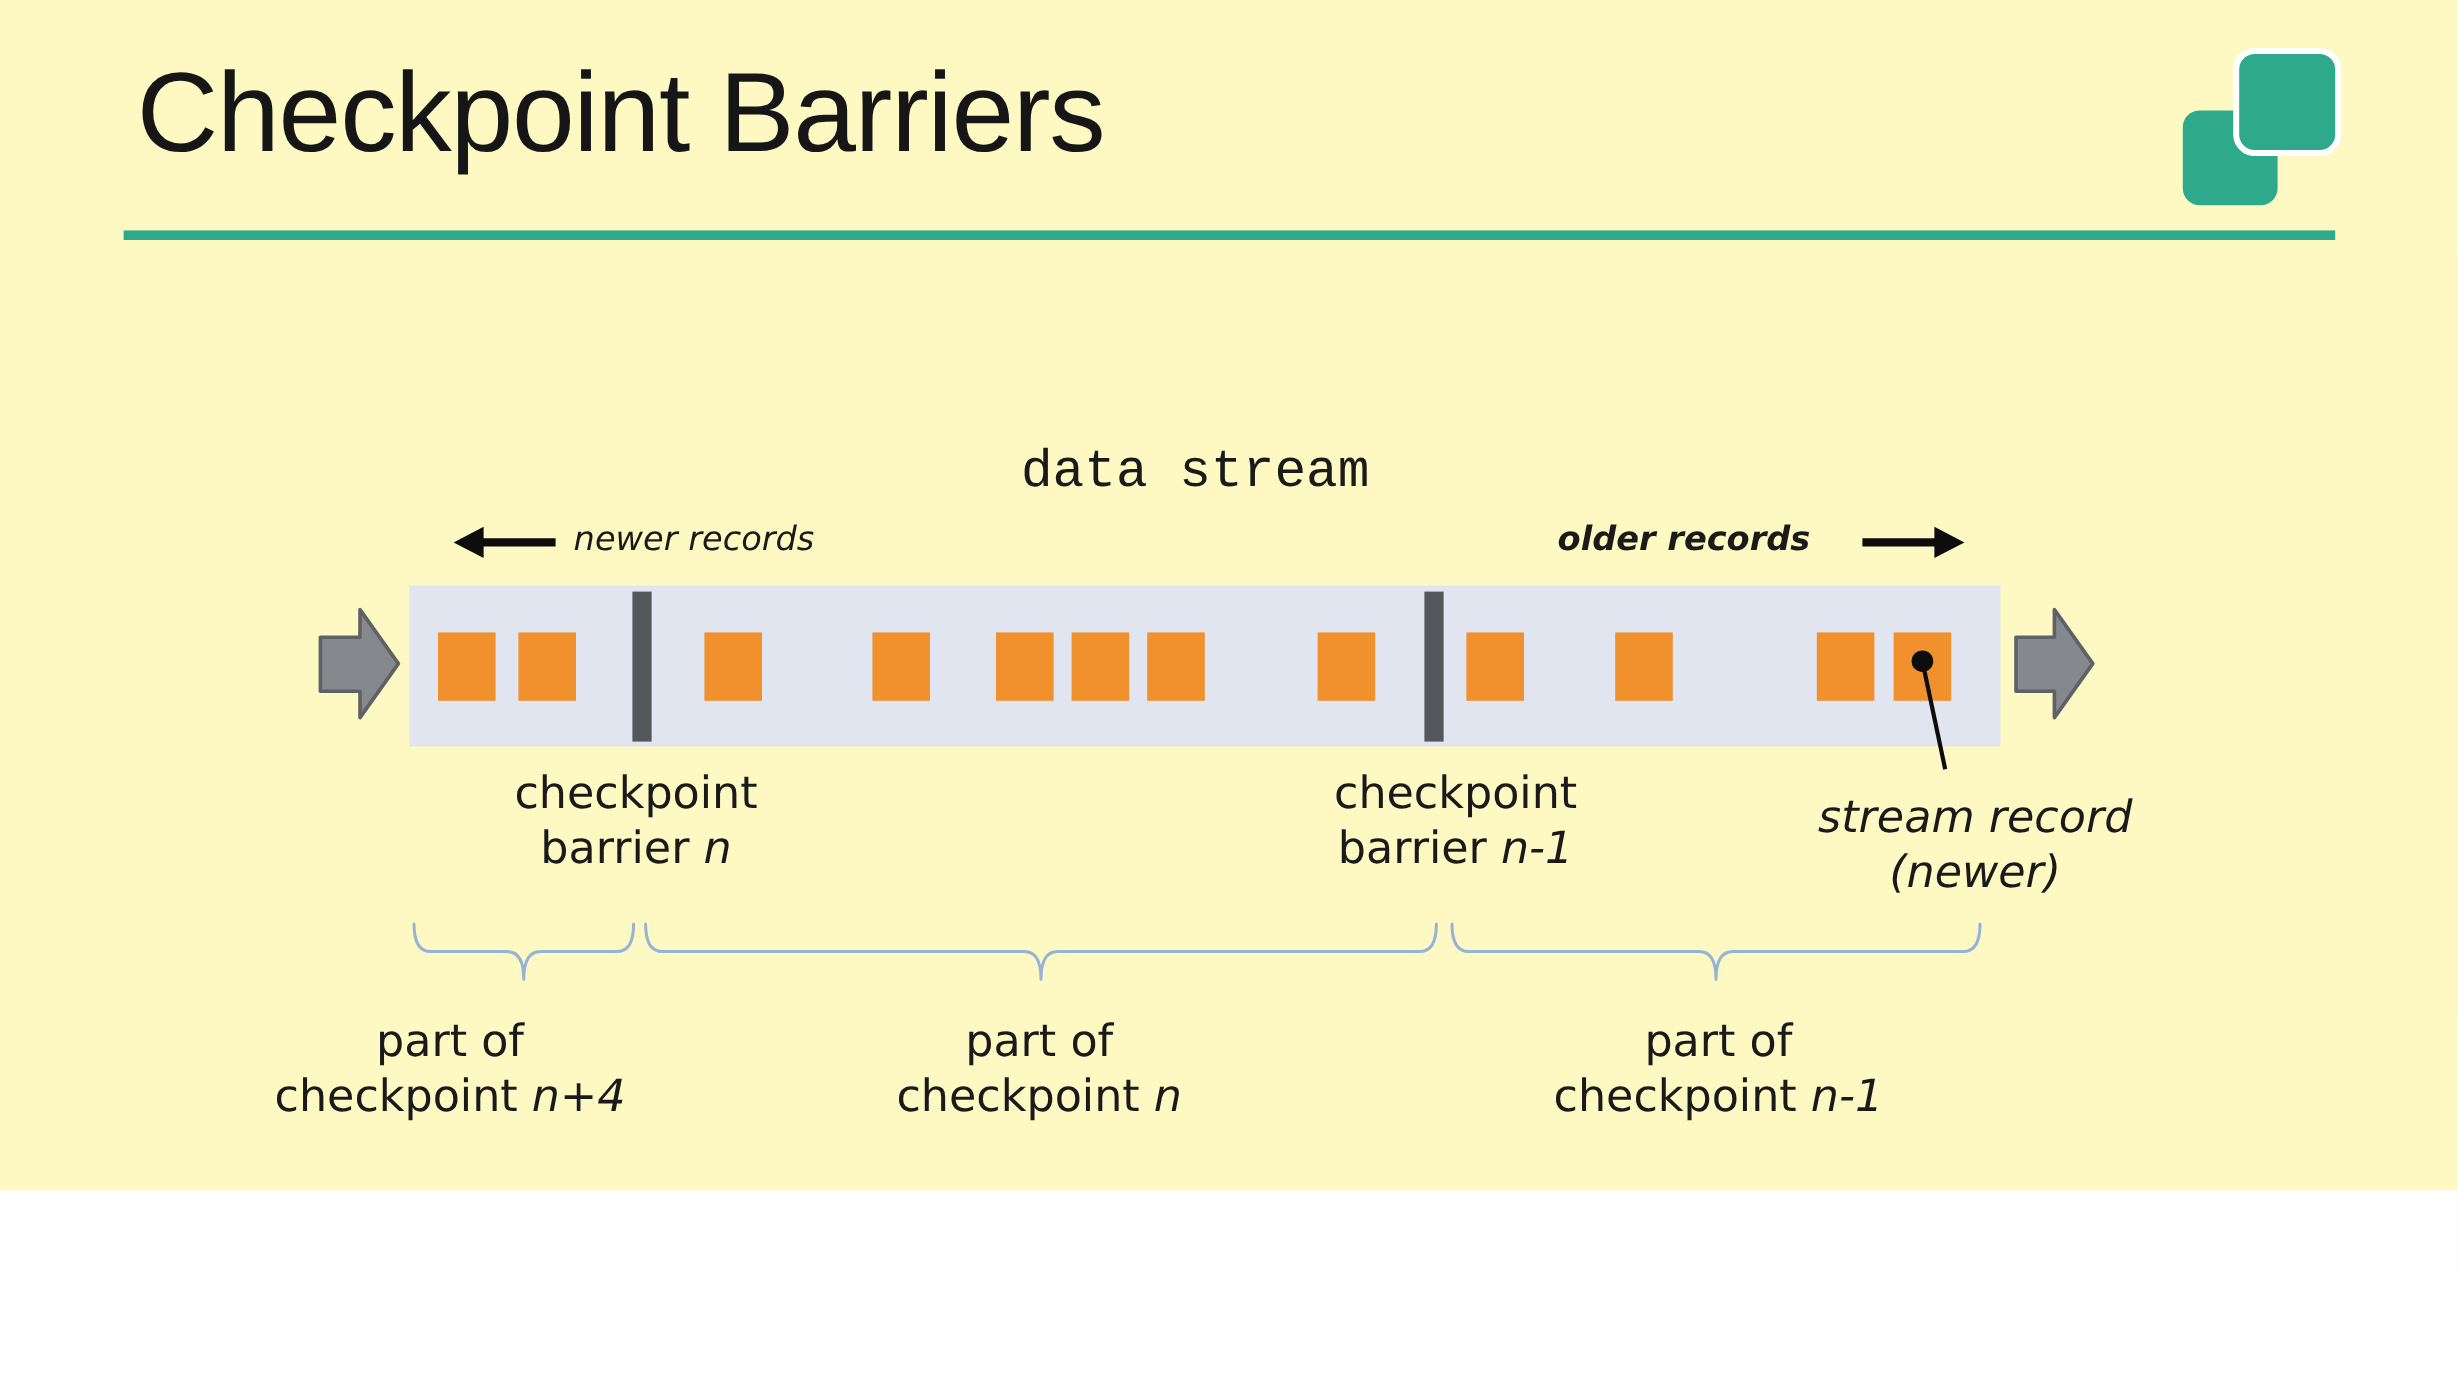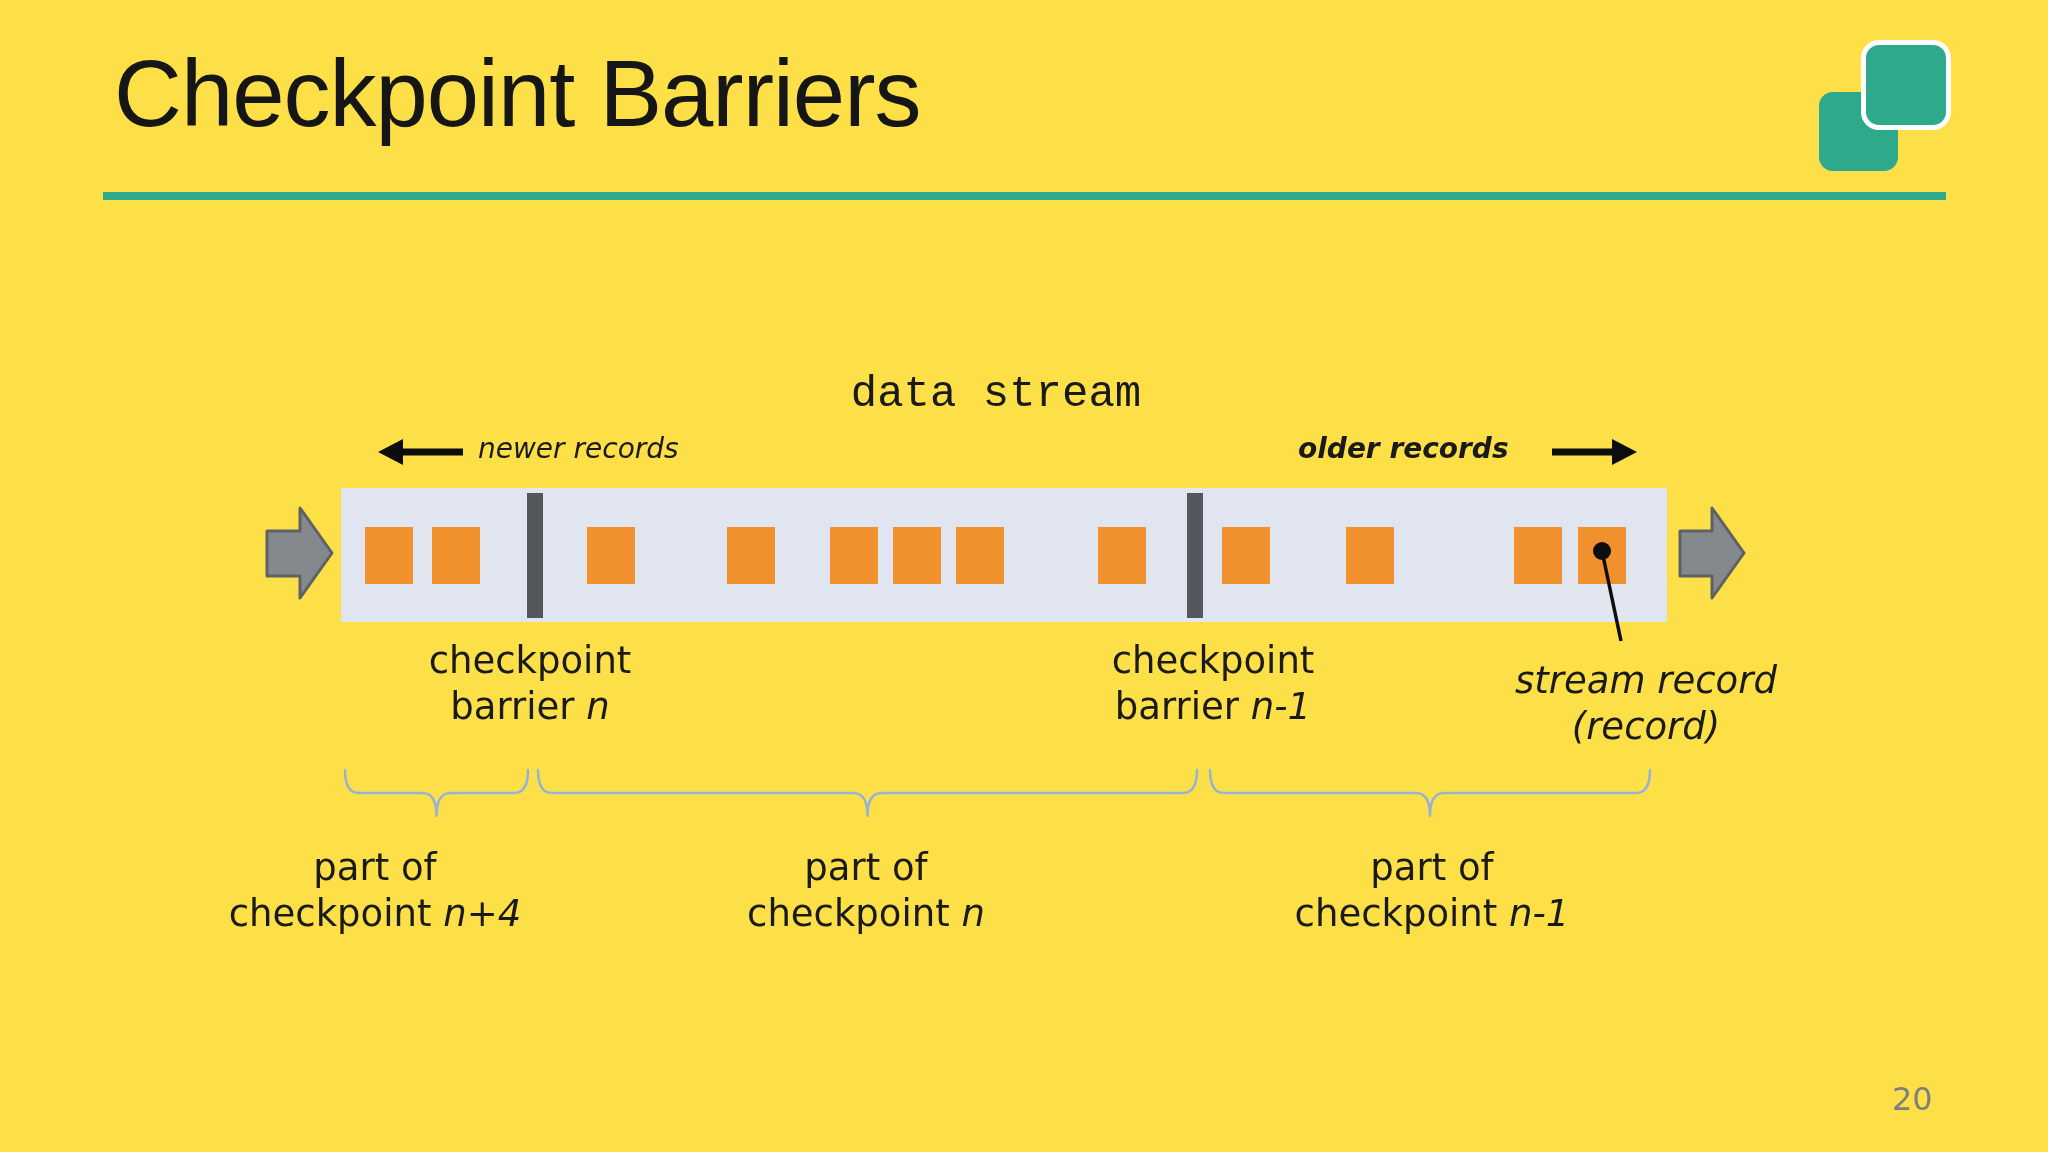--- a/index.html
+++ b/index.html
@@ -1,17 +1,17 @@
 <!DOCTYPE html>
 <html style="--accent: #2EA98C; --record: #F0912D; --band: #E1E5F0; --barrier: #54575C; --brace: #95B3D7; --arrow_fill: #85898D; --arrow_stroke: #5E6265; --text: #1A1A1A; --muted: #7E7E7E;"><head>
 <meta charset="utf-8">
 <style>
   html,body{margin:0;padding:0;background:#fff;}
   .slide{
-    position:relative;width:2048px;height:1152px;background:#fde047;overflow:hidden;
+    position:relative;width:2048px;height:992px;background:#fef9c3;overflow:hidden;
     font-family:"DejaVu Sans","Liberation Sans",sans-serif;color:var(--text);
   }
   .slide-title{
     position:absolute;left:114px;top:40px;font-size:94px;font-weight:300;
     color:#161616;font-family:"Liberation Sans",sans-serif;letter-spacing:-1px;white-space:nowrap;
   }
   .title-rule{position:absolute;left:103px;top:192px;width:1843px;height:8px;background:var(--accent);}
   .logo{position:absolute;left:1810px;top:35px;width:145px;height:145px;}
   .logo .sq-back{position:absolute;left:9px;top:57px;width:79px;height:79px;border-radius:14px;background:var(--accent);}
   .logo .sq-front{position:absolute;left:51px;top:5px;width:90px;height:90px;border-radius:18px;
@@ -99,17 +99,17 @@
     </g>
   <path class="brace" d="M 345 770 Q 345 793 359 793 L 422.5 793 Q 436.5 793 436.5 816 Q 436.5 793 450.5 793 L 514 793 Q 528 793 528 770"></path>
       <path class="brace" d="M 538 770 Q 538 793 552 793 L 853.5 793 Q 867.5 793 867.5 816 Q 867.5 793 881.5 793 L 1183 793 Q 1197 793 1197 770"></path>
       <path class="brace" d="M 1210 770 Q 1210 793 1224 793 L 1416 793 Q 1430 793 1430 816 Q 1430 793 1444 793 L 1636 793 Q 1650 793 1650 770"></path>
       <path class="callout-line" d="M 1602 551 L 1621 641"></path>
       <circle class="callout-dot" cx="1602" cy="551" r="9"></circle>
     </svg>
 
   <div class="dlabel italic" style="left:1646px;top:658px;">
     <span>stream record</span><br>
-    <span>(record)</span>
+    <span>(newer)</span>
   </div>
 
   <div class="page-number">20</div>
 </div>
 
 </body></html>

